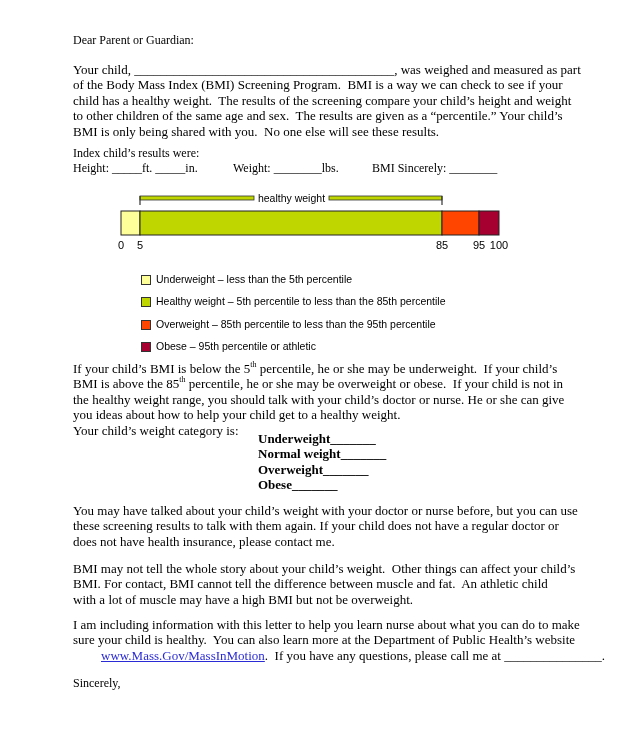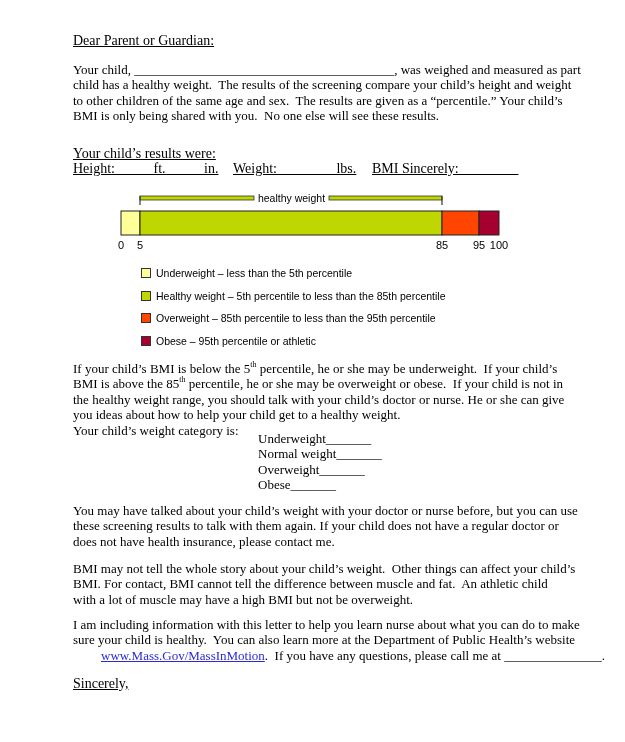--- a/index.html
+++ b/index.html
@@ -1,42 +1,43 @@
 <!DOCTYPE html>
 <html><head>
 <meta charset="utf-8">
 <style>
   html, body { margin: 0; padding: 0; background: #ffffff; }
   body { width: 625px; height: 742px; position: relative; overflow: hidden;
          font-family: "Liberation Serif", "DejaVu Serif", serif; color: #000; }
-  .line { position: absolute; left: 73px; font-size: 14px; line-height: 15.4px; white-space: pre; text-decoration: underline; }
+  .line { position: absolute; left: 73px; font-size: 12px; line-height: 15.4px; white-space: pre; }
   .para { position: absolute; left: 73px; width: 500px; font-size: 13px; line-height: 15.4px; }
   .para span.row { display: block; white-space: pre; }
   sup { font-size: 8px; line-height: 0; position: relative; top: -1px; text-align: center; }
   a.link { color: #1a0dab; color: #2b2bd6; text-decoration: underline; margin-left: 28px; }
   #chart { position: absolute; left: 0; top: 0; }
   .legend { position: absolute; left: 141px; top: 262px; font-family: "Liberation Sans", "DejaVu Sans", sans-serif; font-size: 10.5px; }
-  .legend-item { position: relative; height: 22.5px; display: flex; align-items: center; }
+  .legend-item { position: relative; height: 22.5px; display: flex; align-items: flex-end; }
   .swatch { width: 10px; height: 10px; border: 1px solid #333; margin-right: 5px; box-sizing: border-box; display: inline-block; }
   .cat-list { position: absolute; left: 258px; top: 431px; font-size: 13px; line-height: 15.4px; }
-  .cat-list div { white-space: pre; }
+  .cat-list div { white-space: pre; font-weight: bold; }
 </style>
 </head>
 <body>
 
 <div class="line" style="top:33px">Dear Parent or Guardian:</div>
 
 <div class="para" style="top:62px">
   <span class="row">Your child, ________________________________________, was weighed and measured as part</span>
+  <span class="row">of the Body Mass Index (BMI) Screening Program.  BMI is a way we can check to see if your</span>
   <span class="row">child has a healthy weight.  The results of the screening compare your child’s height and weight</span>
   <span class="row">to other children of the same age and sex.  The results are given as a “percentile.” Your child’s</span>
   <span class="row">BMI is only being shared with you.  No one else will see these results.</span>
 </div>
 
-<div class="line" style="top:146px">Your child’s results were:</div>
+<div class="line" style="top:146px">Index child’s results were:</div>
 <div class="line" style="top:161px">Height: _____ft. _____in.</div>
 <div class="line" style="top:161px; left:233px">Weight: ________lbs.</div>
 <div class="line" style="top:161px; left:372px">BMI Sincerely: ________</div>
 
 <svg id="chart" width="625" height="260">
   <g id="bracket-group">
       <rect x="140" y="196" width="114" height="4" fill="#bfd600" stroke="#333" stroke-width="0.8"></rect>
       <rect x="329" y="196" width="113" height="4" fill="#bfd600" stroke="#333" stroke-width="0.8"></rect>
       <line x1="140" x2="140" y1="196" y2="205" stroke="#333" stroke-width="1.2"></line>
       <line x1="442" x2="442" y1="196" y2="205" stroke="#333" stroke-width="1.2"></line>

